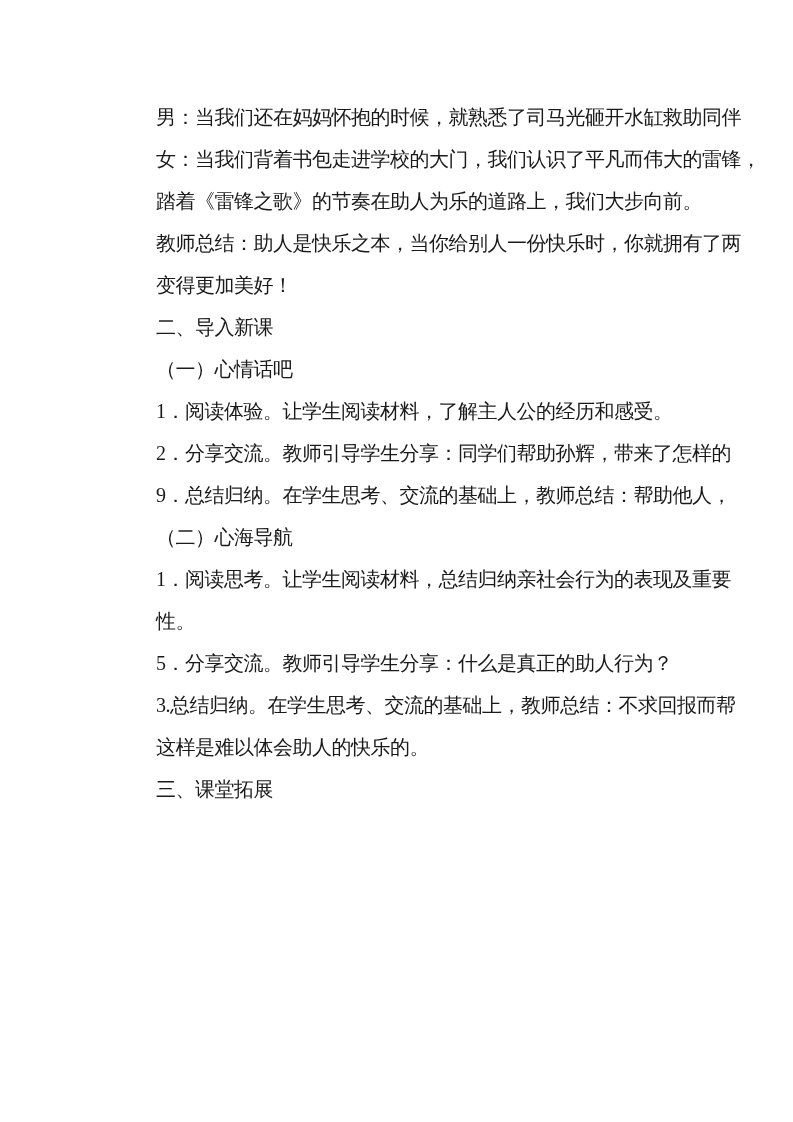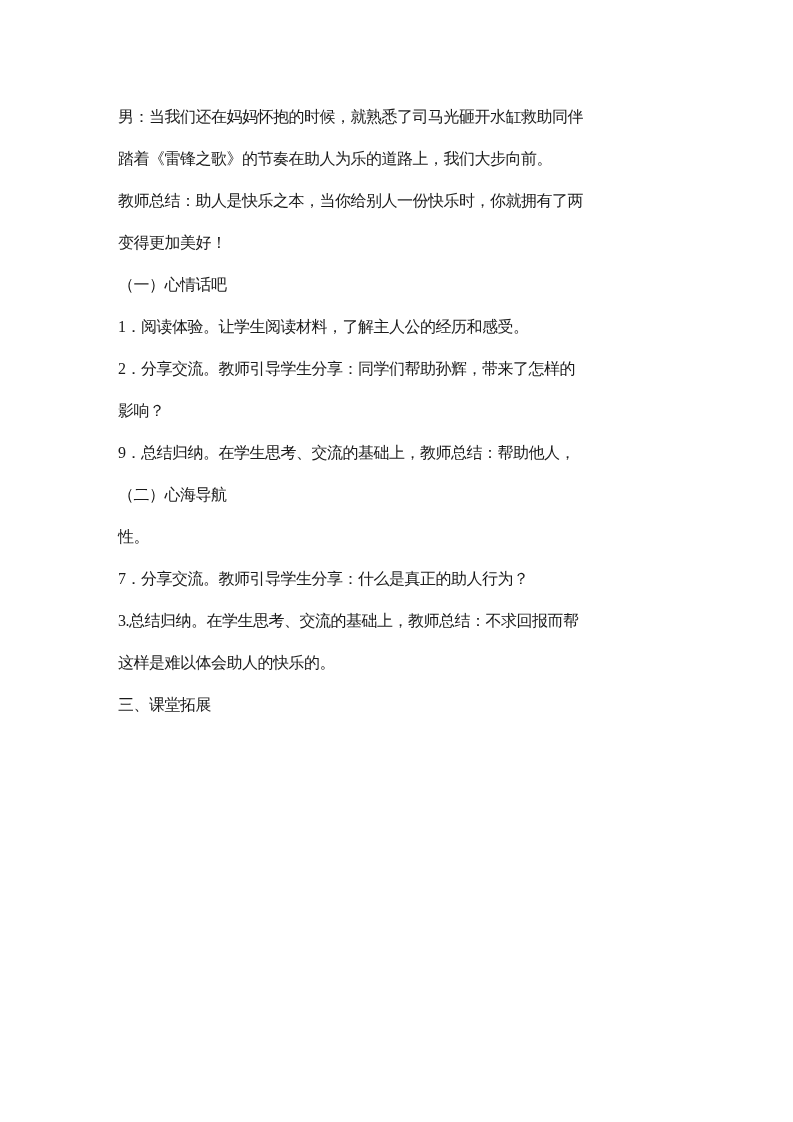--- a/index.html
+++ b/index.html
@@ -18,39 +18,42 @@
   .doc-content {
     position: absolute;
     left: 118px;
     top: 96px;
     width: 600px;
     color: #1a1a1a;
   }
   .text-line {
     height: 42px;
     line-height: 42px;
-    font-size: 16px;
+    font-size: 20px;
     letter-spacing: -0.5px;
     white-space: nowrap;
+    margin-left: 38px;
   }
 </style>
 </head>
 <body>
 
 <div class="page">
   <div class="doc-content">
     <div class="text-line">男：当我们还在妈妈怀抱的时候，就熟悉了司马光砸开水缸救助同伴</div>
+    <div class="text-line">女：当我们背着书包走进学校的大门，我们认识了平凡而伟大的雷锋，</div>
     <div class="text-line">踏着《雷锋之歌》的节奏在助人为乐的道路上，我们大步向前。</div>
     <div class="text-line">教师总结：助人是快乐之本，当你给别人一份快乐时，你就拥有了两</div>
     <div class="text-line">变得更加美好！</div>
+    <div class="text-line">二、导入新课</div>
     <div class="text-line">（一）心情话吧</div>
     <div class="text-line">1．阅读体验。让学生阅读材料，了解主人公的经历和感受。</div>
     <div class="text-line">2．分享交流。教师引导学生分享：同学们帮助孙辉，带来了怎样的</div>
-    <div class="text-line">影响？</div>
     <div class="text-line">9．总结归纳。在学生思考、交流的基础上，教师总结：帮助他人，</div>
     <div class="text-line">（二）心海导航</div>
+    <div class="text-line">1．阅读思考。让学生阅读材料，总结归纳亲社会行为的表现及重要</div>
     <div class="text-line">性。</div>
-    <div class="text-line">7．分享交流。教师引导学生分享：什么是真正的助人行为？</div>
+    <div class="text-line">5．分享交流。教师引导学生分享：什么是真正的助人行为？</div>
     <div class="text-line">3.总结归纳。在学生思考、交流的基础上，教师总结：不求回报而帮</div>
     <div class="text-line">这样是难以体会助人的快乐的。</div>
     <div class="text-line">三、课堂拓展</div>
   </div>
 </div>
 
 </body></html>

